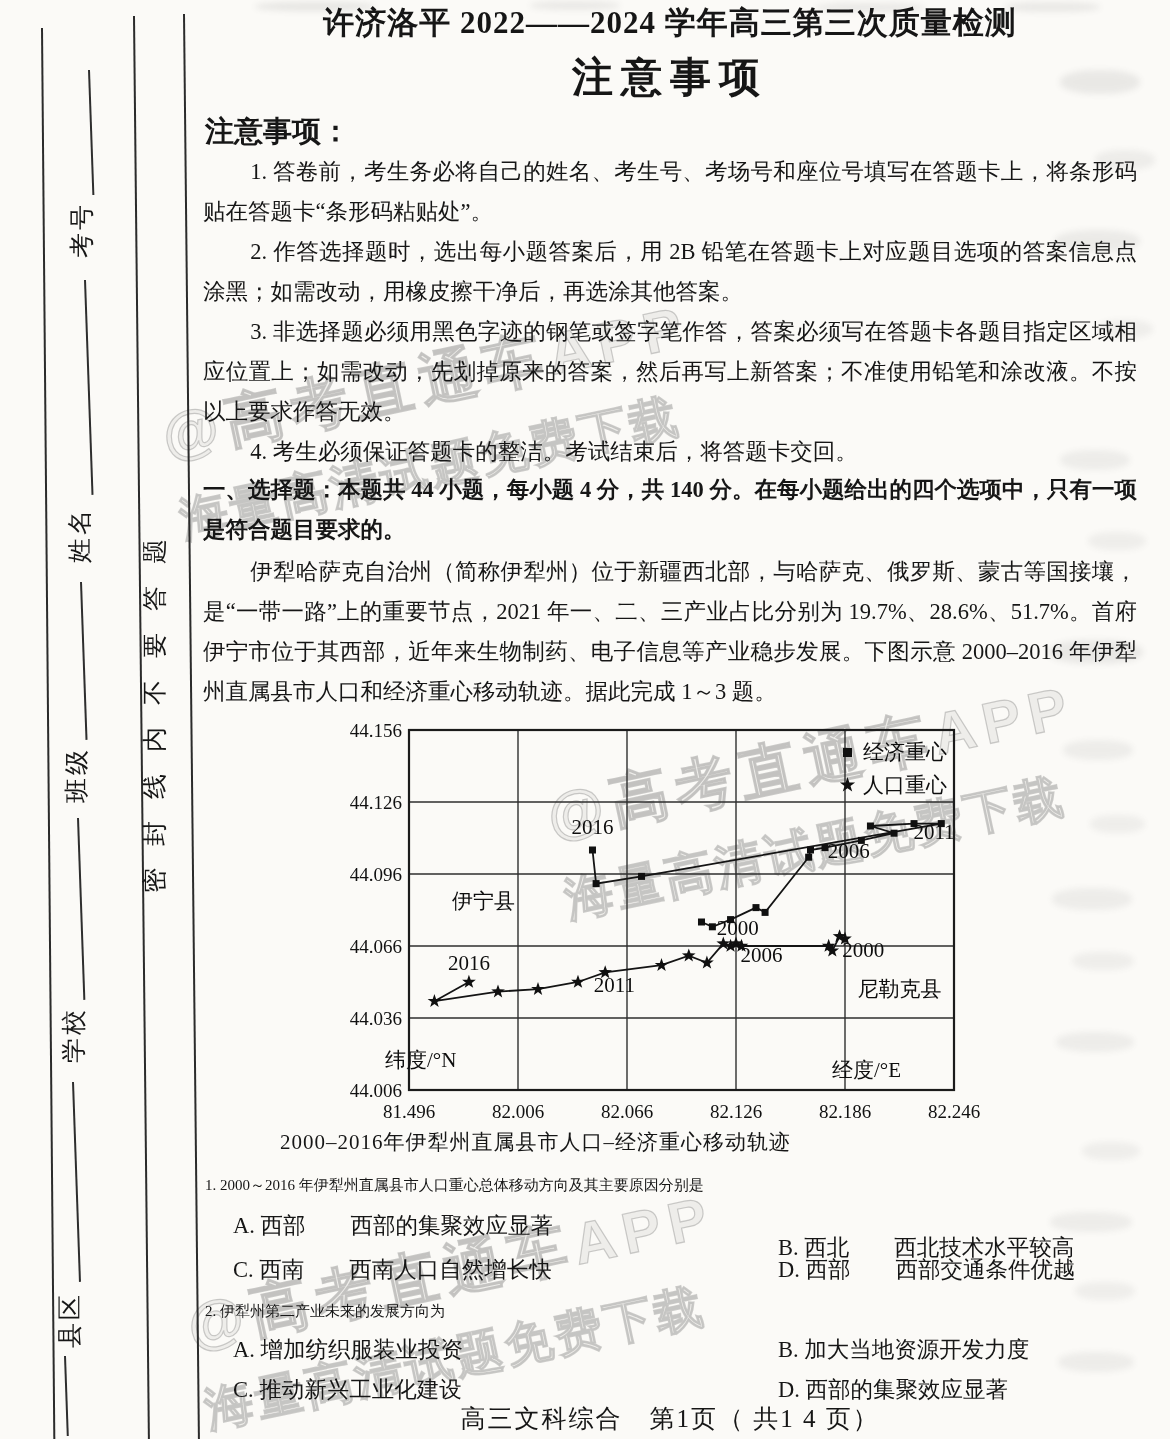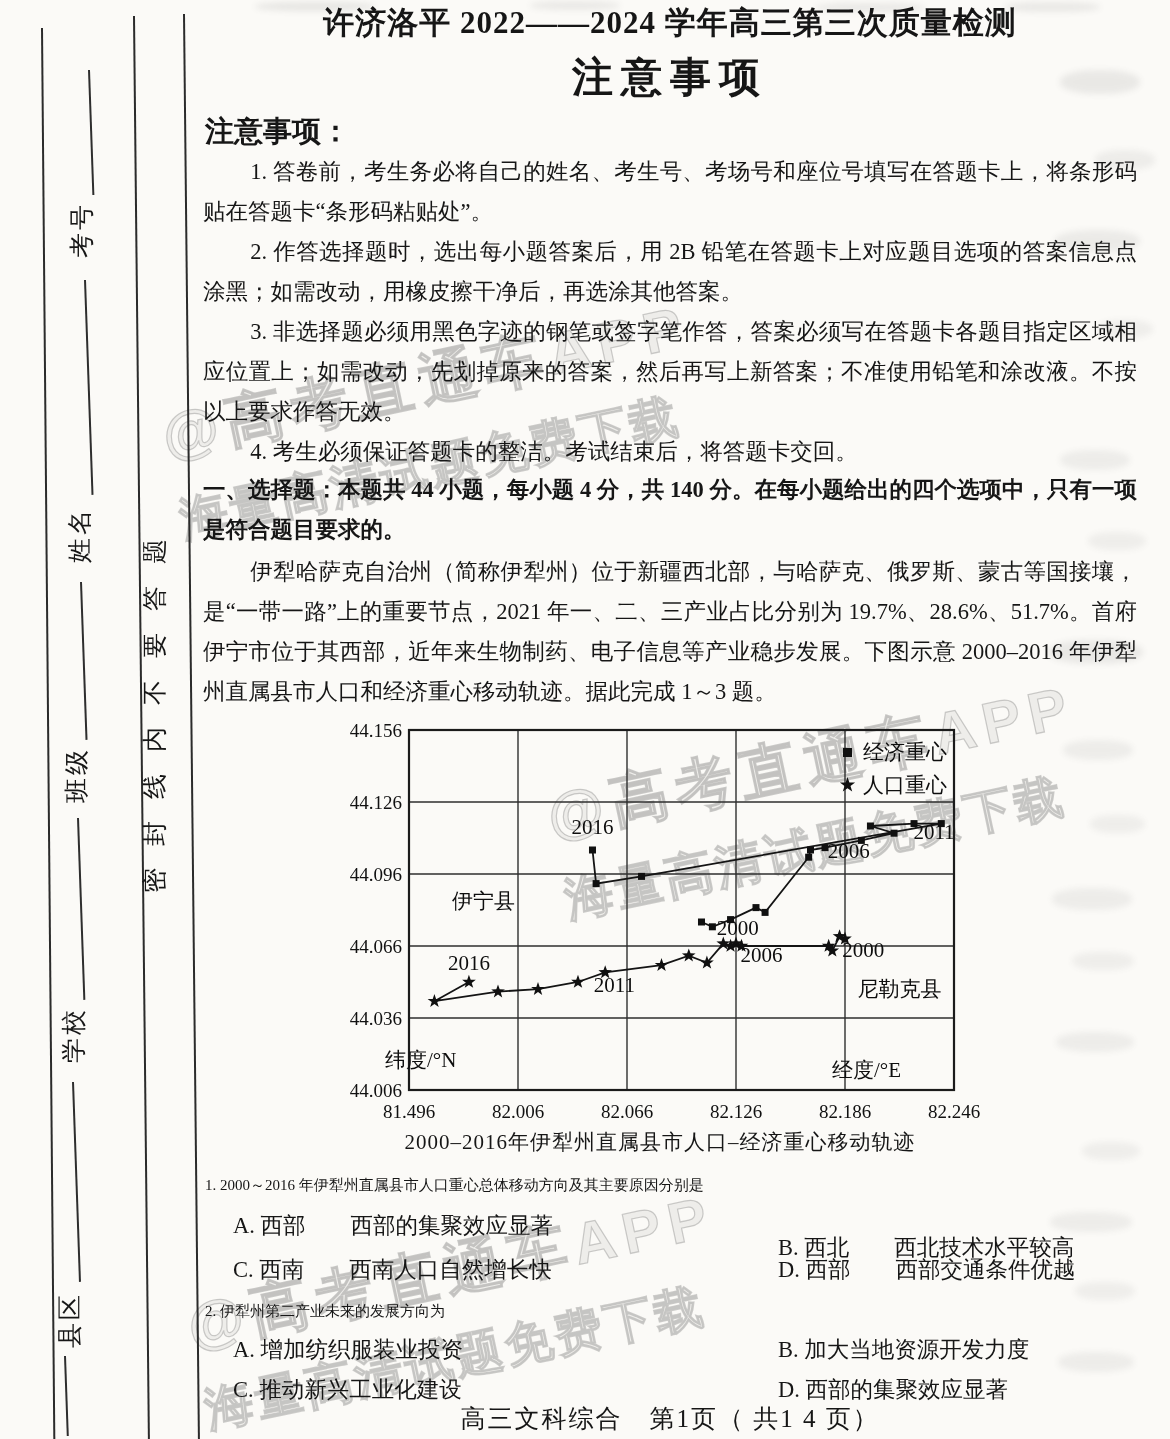--- a/index.html
+++ b/index.html
@@ -24,21 +24,21 @@
   .grid{stroke:#2e2e2e;stroke-width:1.4;}
   .frame{fill:none;stroke:#1b1b1b;stroke-width:2.2;}
   .traj{fill:none;stroke:#141414;stroke-width:1.8;}
   .mk{fill:#101010;stroke:none;}
   .tick{font-size:19px;fill:#111;font-family:"Liberation Serif",serif;}
   .ty{text-anchor:end;}
   .tx{text-anchor:middle;}
   .ylab{font-size:21px;fill:#0e0e0e;font-family:"Liberation Serif",serif;}
   .rlabel,.axis{font-size:21px;fill:#0e0e0e;font-family:"Liberation Serif",serif;}
   .leg{font-size:21px;fill:#0e0e0e;font-family:"Liberation Serif",serif;}
-  #chart-caption{top:1128px;left:280px;width:760px;text-align:center;font-size:21px;letter-spacing:1px;z-index:2;}
+  #chart-caption{top:1128px;left:280px;width:760px;text-align:left;font-size:21px;letter-spacing:1px;z-index:2;}
   
   .qstem{top:0;left:205px;width:934px;font-size:15px;line-height:38px;z-index:2;}
   #q1{top:1166px;} #q2{top:1292px;}
   .opt{font-size:22.5px;line-height:36px;white-space:nowrap;z-index:2;text-align:center;}
   #optA1{top:1208px;left:233px;} #optB1{top:1208px;left:778px;margin-top:22px;}
   #optC1{top:1252px;left:233px;} #optD1{top:1252px;left:778px;}
   #optA2{top:1332px;left:233px;} #optB2{top:1332px;left:778px;}
   #optC2{top:1372px;left:233px;} #optD2{top:1372px;left:778px;}
   #footer{top:1402px;left:220px;width:900px;text-align:center;font-size:25px;letter-spacing:2px;z-index:2;}
   

